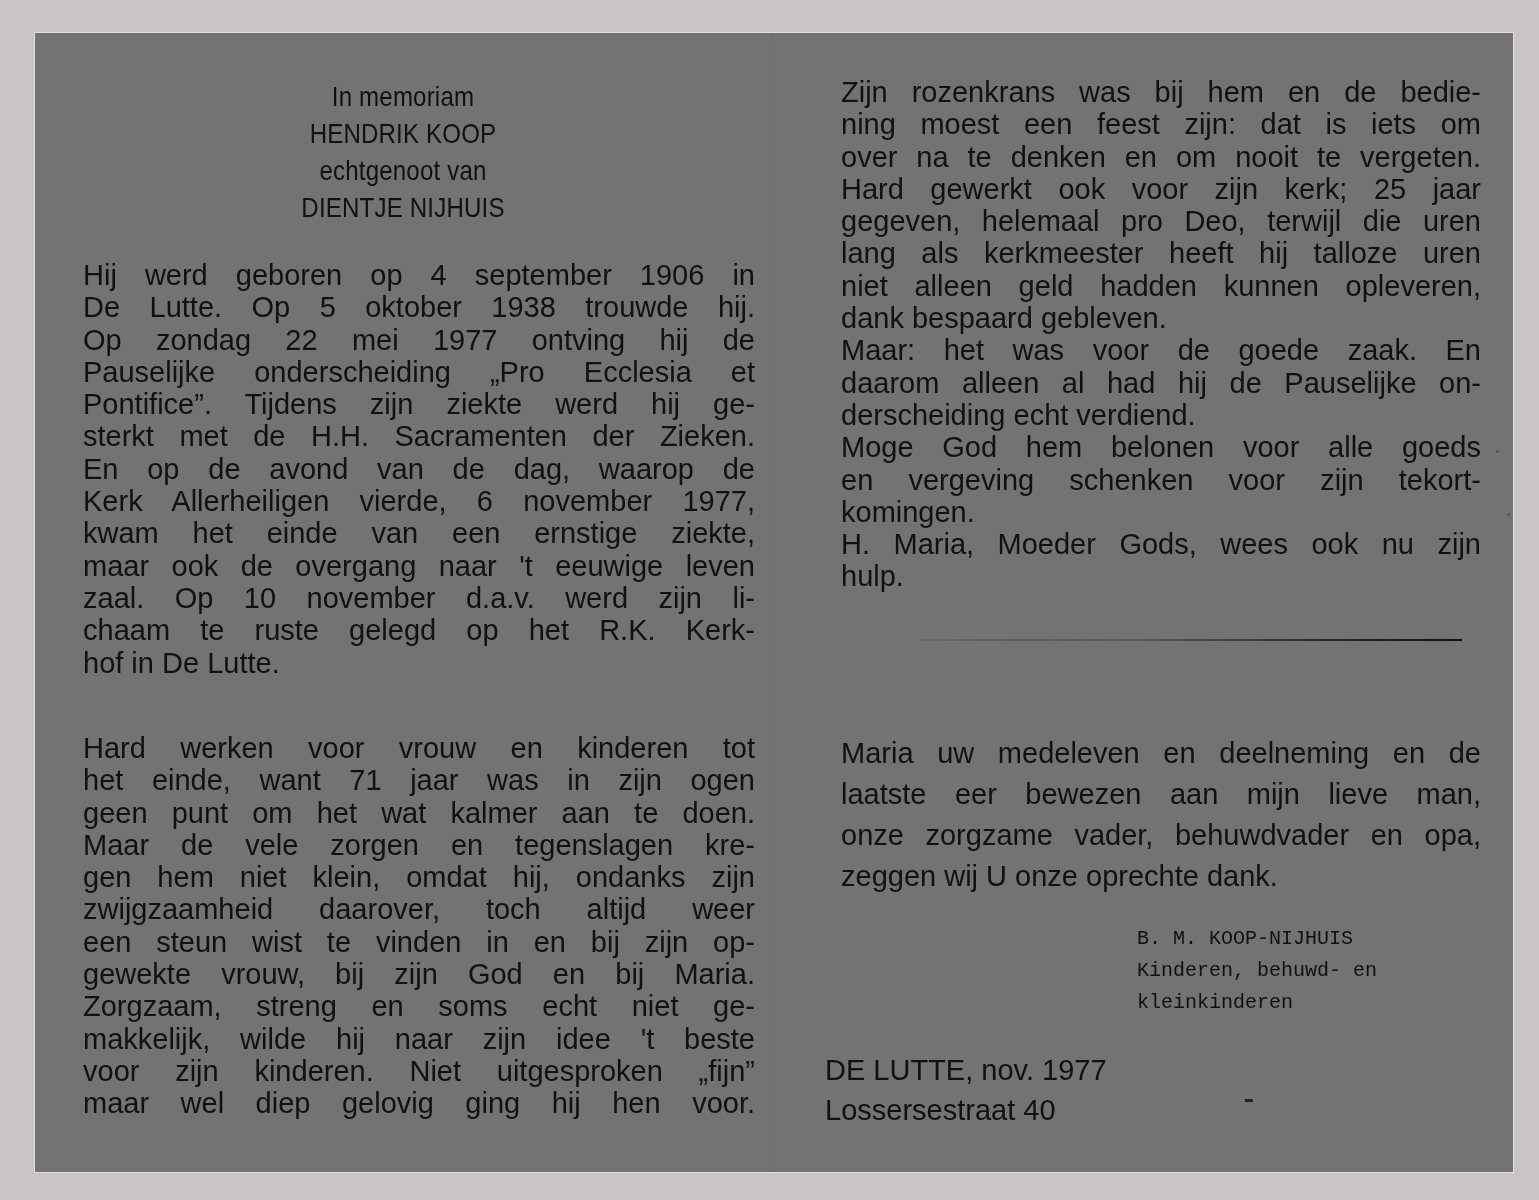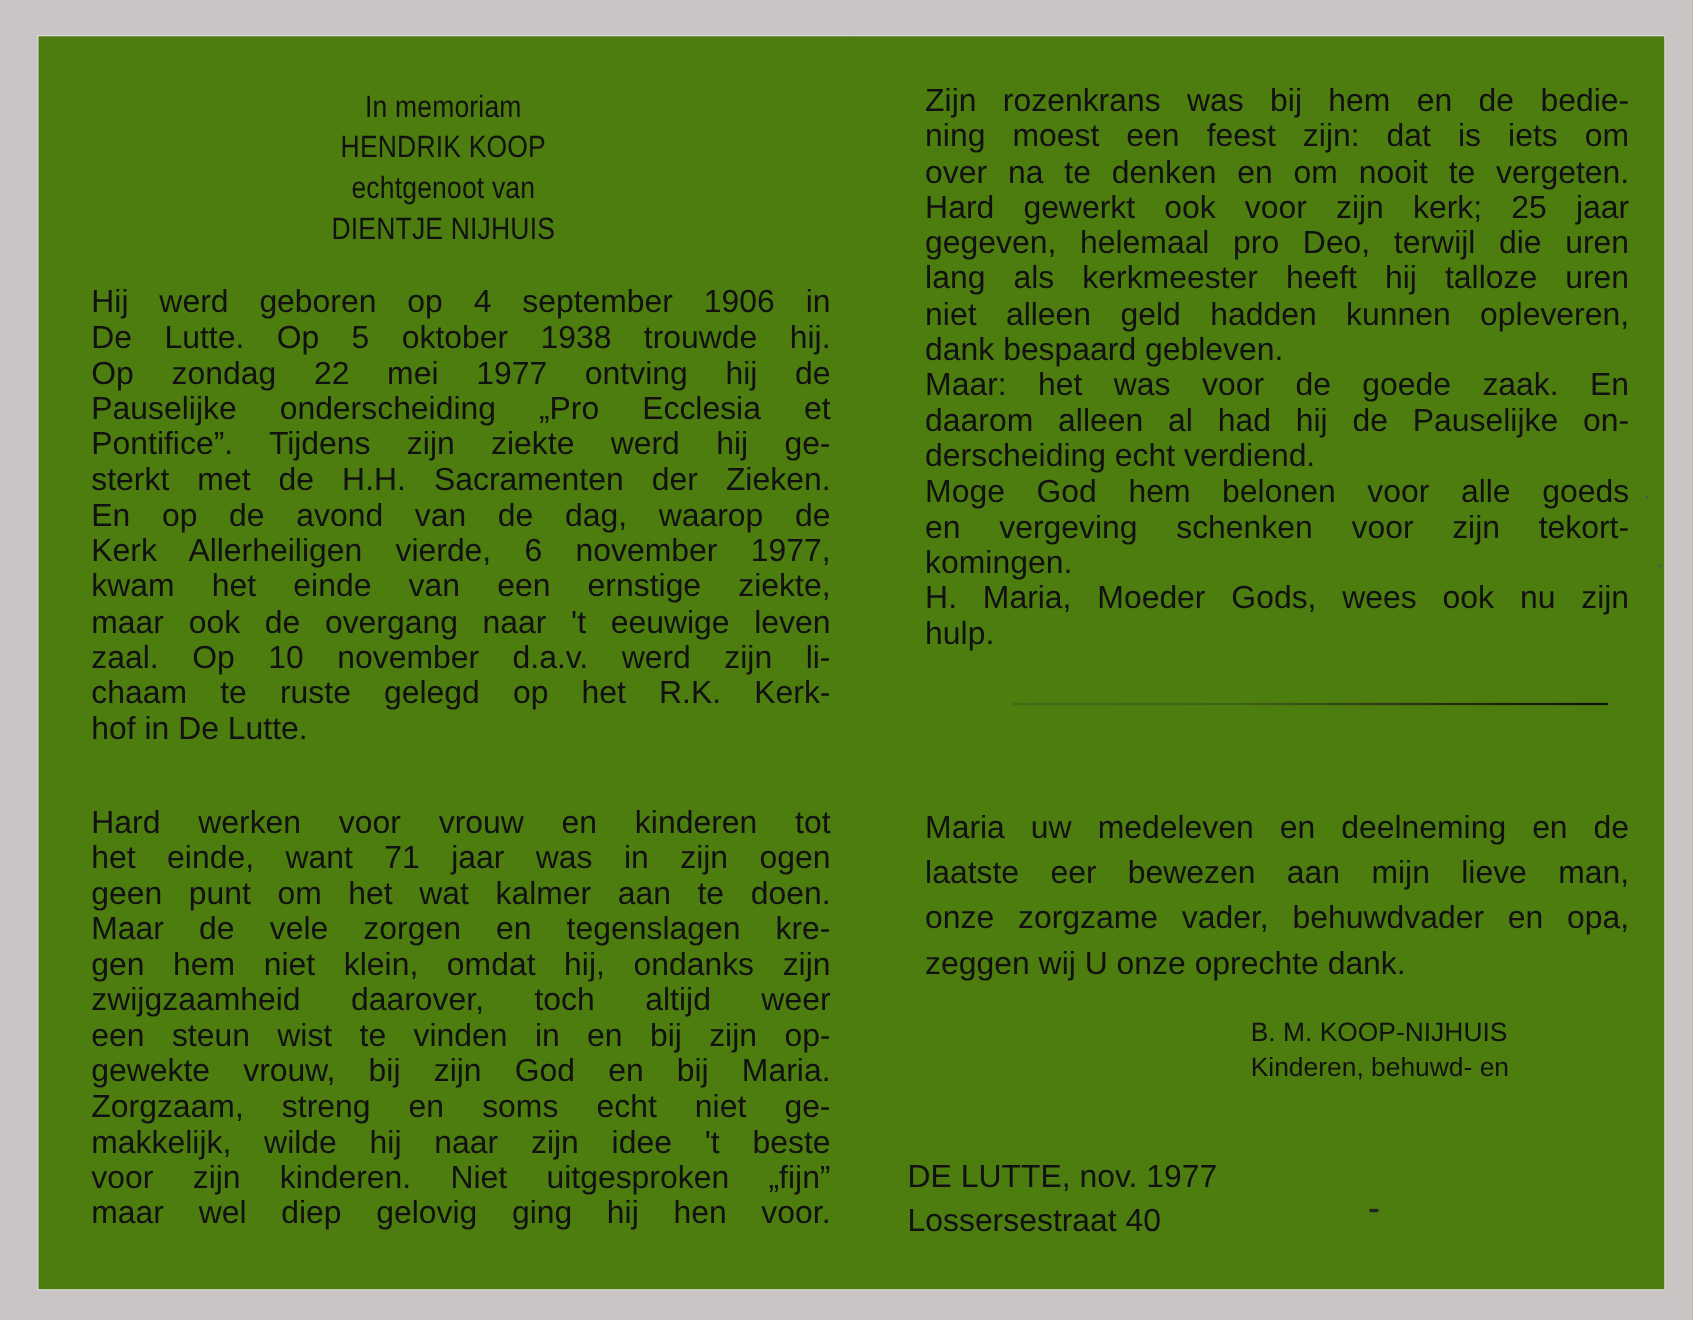--- a/index.html
+++ b/index.html
@@ -13,21 +13,21 @@
       position: relative;
       overflow: hidden;
       font-family: "DejaVu Sans Condensed", "Liberation Sans Narrow", "Liberation Sans", sans-serif;
     }
     .card {
       position: absolute;
       left: 35px;
       top: 33px;
       width: 1478px;
       height: 1139px;
-      background: #4d7c0f;
+      background: #737373;
       box-shadow: 0 0 0 1px #e2dfde;
     }
     .fold {
       position: absolute;
       left: 737px;
       top: 0;
       width: 2px;
       height: 100%;
       background: linear-gradient(to right, rgba(0,0,0,0.015), rgba(0,0,0,0.035), rgba(0,0,0,0.01));
     }
@@ -86,22 +86,22 @@
       line-height: 41px;
     }
     .signature {
       position: absolute;
       left: 312px;
       top: 890px;
       width: 340px;
     }
     .signature .sigline {
       display: block;
-      font-family: Liberation Sans, sans-serif;
-      font-size: 24px;
+      font-family: Liberation Mono, monospace;
+      font-size: 20px;
       line-height: 32px;
       white-space: nowrap;
     }
     .location {
       position: absolute;
       left: 0;
       top: 1017px;
     }
     .location .locline {
       display: block;
@@ -203,20 +203,21 @@
     <div class="para thanks" style="top:700px;">
       <span class="line" style="width: 640px;">Maria uw medeleven en deelneming en de</span>
       <span class="line" style="width: 640px;">laatste eer bewezen aan mijn lieve man,</span>
       <span class="line" style="width: 640px;">onze zorgzame vader, behuwdvader en opa,</span>
       <span class="line last" style="width: 640px;">zeggen wij U onze oprechte dank.</span>
     </div>
 
     <div class="signature">
       <span class="sigline">B. M. KOOP-NIJHUIS</span>
       <span class="sigline">Kinderen, behuwd- en</span>
+      <span class="sigline">kleinkinderen</span>
     </div>
 
     <div class="location">
       <span class="locline">DE LUTTE, nov. 1977</span>
       <span class="locline">Lossersestraat 40</span>
     </div>
 
     <div class="dash-mark" style="left:420px; top:1066px;"></div>
   </div>
 

